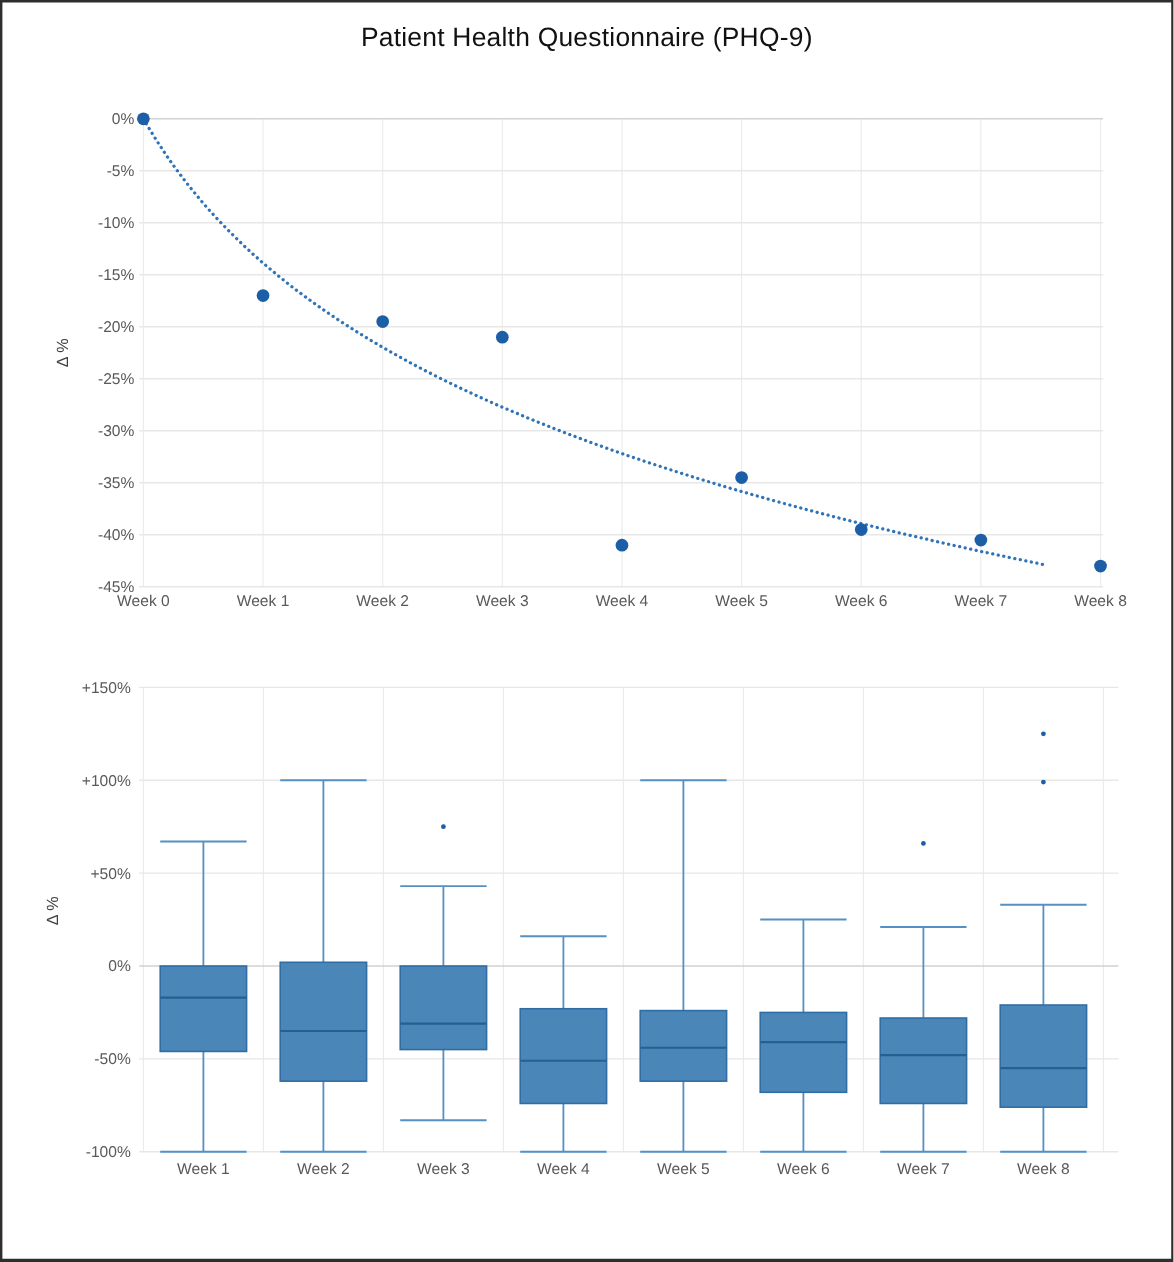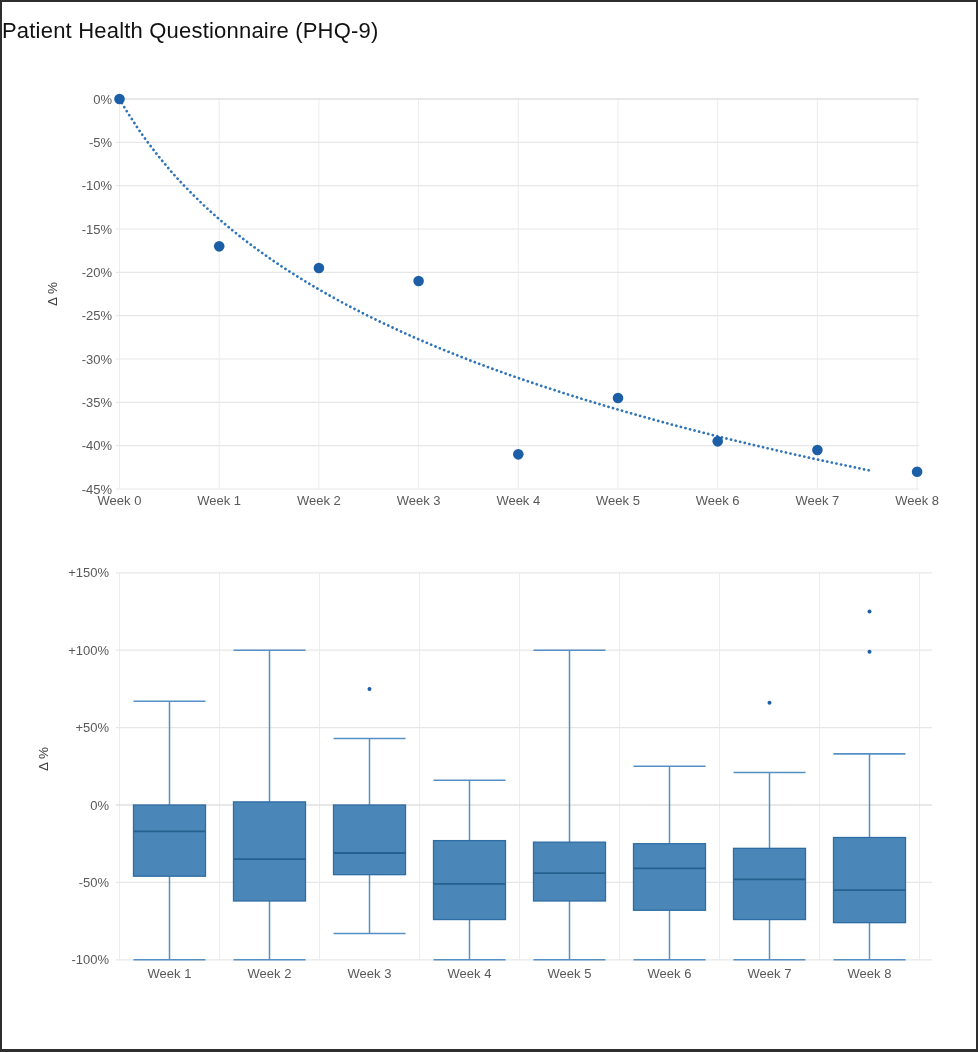--- a/index.html
+++ b/index.html
@@ -8,21 +8,21 @@
     width:978px;height:1052px;
     box-sizing:border-box;
     background:#ffffff;
     border:2px solid #2e2e2e;
     border-bottom-width:3px;
     overflow:hidden;
     font-family:"Liberation Sans", sans-serif;
   }
   .title{
     position:absolute;top:16px;left:0;width:100%;
-    text-align:left;
+    text-align:center;
     font-size:22px;
     color:#111;
     letter-spacing:0.2px;
   }
   svg{position:absolute;left:0;}
   #chart-top{top:60px;}
   #chart-bottom{top:545px;}
   text{font-family:"Liberation Sans", sans-serif;}
 </style>
 </head>

